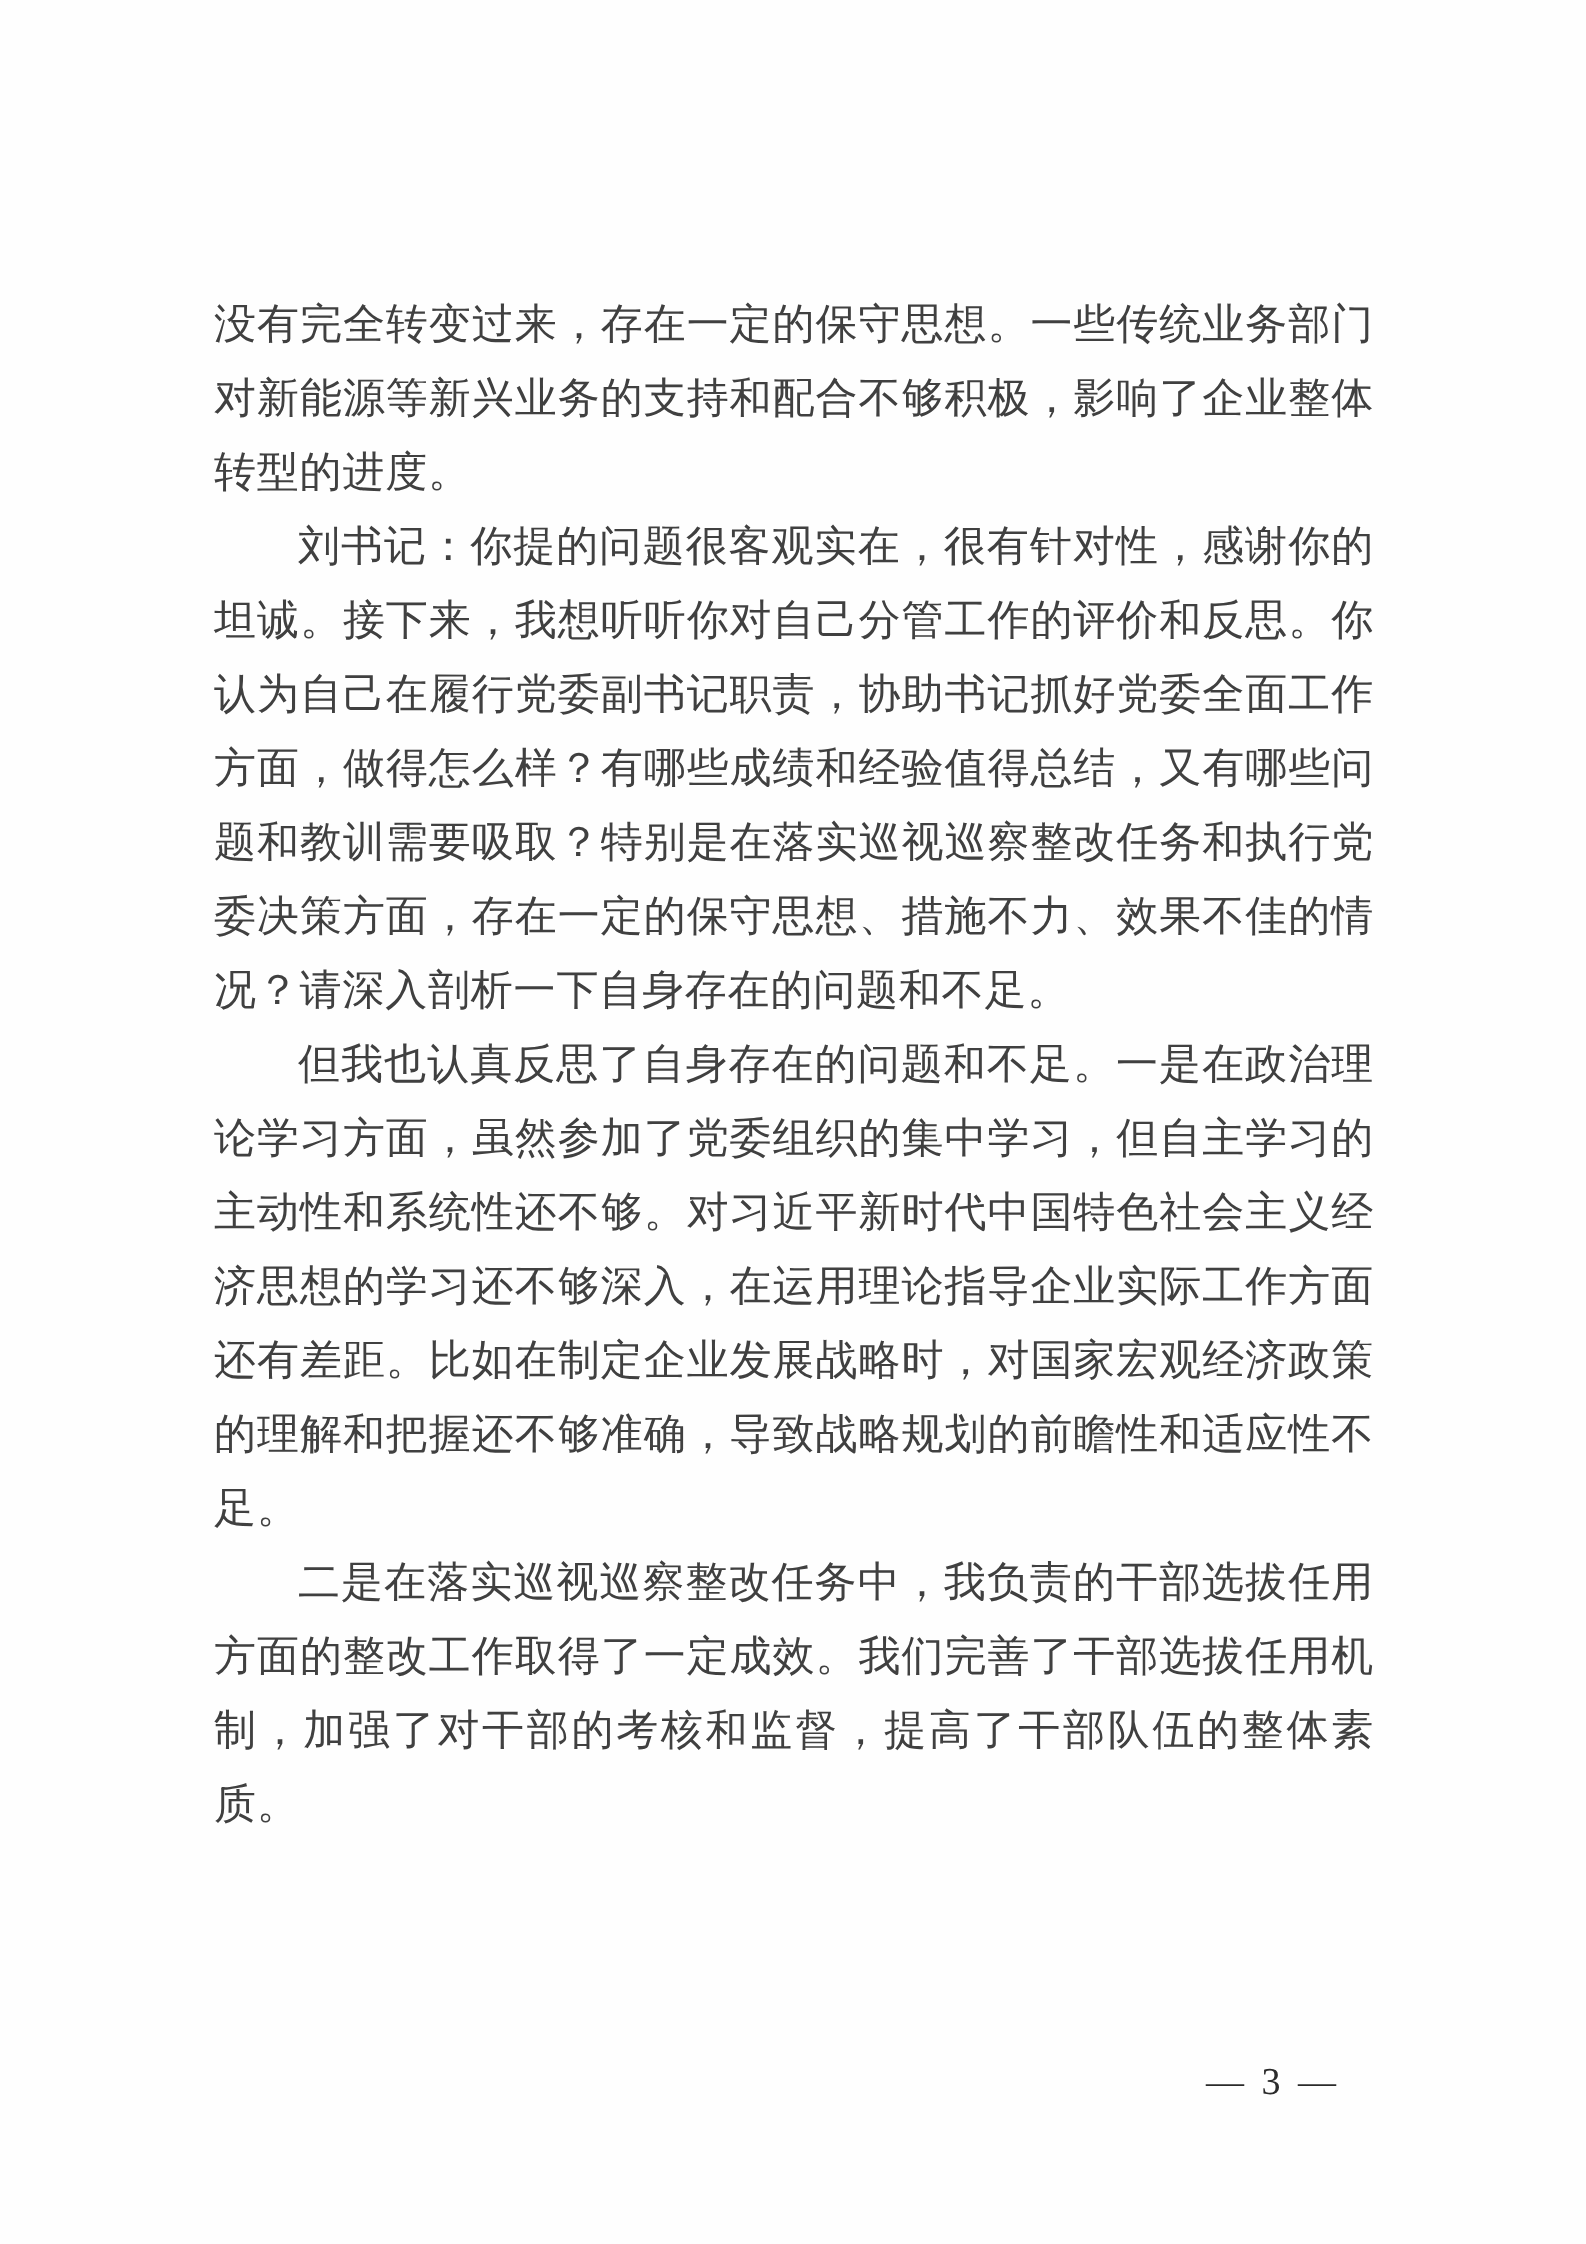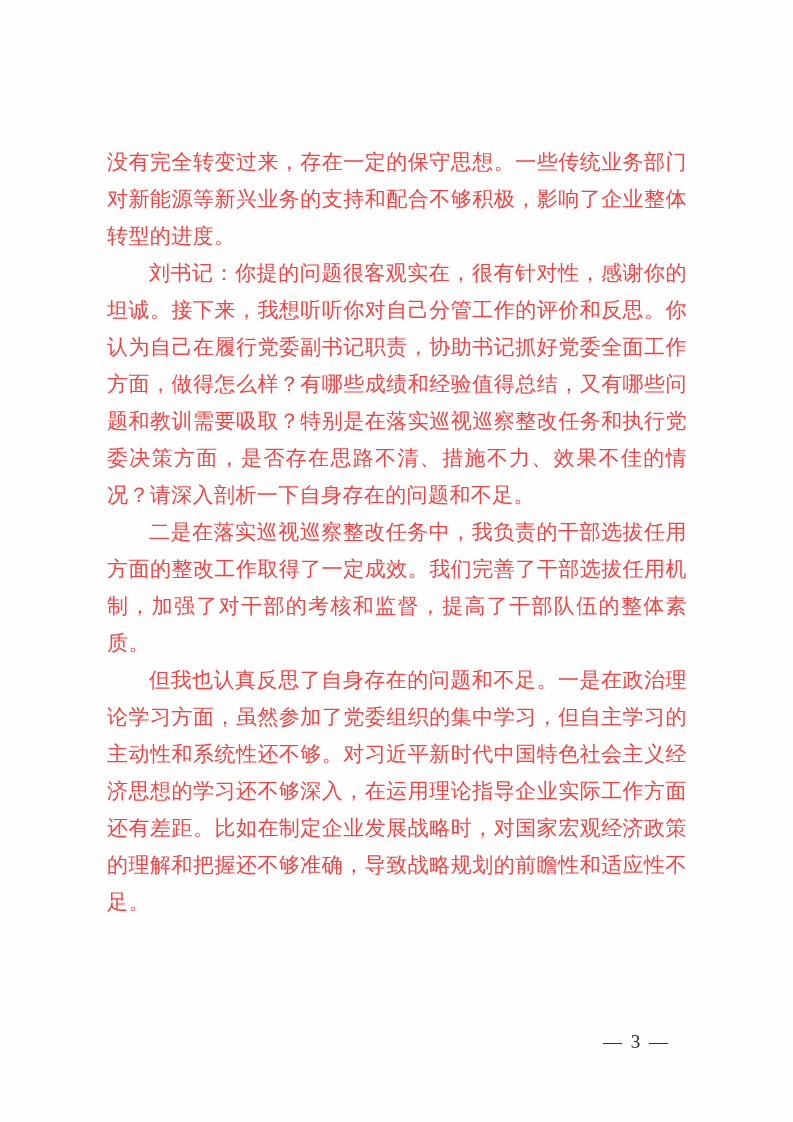--- a/index.html
+++ b/index.html
@@ -20,21 +20,21 @@
     left: 107px;
     top: 144px;
     width: 580px;
   }
   .content p {
     margin: 0;
     padding: 0;
     font-size: 21px;
     line-height: 37px;
     letter-spacing: 0.4px;
-    color: #ef4444;
+    color: #404040;
     text-align: justify;
     text-justify: inter-ideograph;
   }
   .content p.indent {
     text-indent: 2em;
   }
   .footer {
     position: absolute;
     top: 1030px;
     right: 123px;
@@ -44,19 +44,19 @@
     letter-spacing: 2px;
     font-family: "Liberation Serif", "DejaVu Serif", serif;
   }
 </style>
 </head>
 <body>
 
 <div class="page">
   <div class="content">
     <p>没有完全转变过来，存在一定的保守思想。一些传统业务部门对新能源等新兴业务的支持和配合不够积极，影响了企业整体转型的进度。</p>
-    <p class="indent">刘书记：你提的问题很客观实在，很有针对性，感谢你的坦诚。接下来，我想听听你对自己分管工作的评价和反思。你认为自己在履行党委副书记职责，协助书记抓好党委全面工作方面，做得怎么样？有哪些成绩和经验值得总结，又有哪些问题和教训需要吸取？特别是在落实巡视巡察整改任务和执行党委决策方面，是否存在思路不清、措施不力、效果不佳的情况？请深入剖析一下自身存在的问题和不足。</p>
+    <p class="indent">刘书记：你提的问题很客观实在，很有针对性，感谢你的坦诚。接下来，我想听听你对自己分管工作的评价和反思。你认为自己在履行党委副书记职责，协助书记抓好党委全面工作方面，做得怎么样？有哪些成绩和经验值得总结，又有哪些问题和教训需要吸取？特别是在落实巡视巡察整改任务和执行党委决策方面，存在一定的保守思想、措施不力、效果不佳的情况？请深入剖析一下自身存在的问题和不足。</p>
+    <p class="indent">但我也认真反思了自身存在的问题和不足。一是在政治理论学习方面，虽然参加了党委组织的集中学习，但自主学习的主动性和系统性还不够。对习近平新时代中国特色社会主义经济思想的学习还不够深入，在运用理论指导企业实际工作方面还有差距。比如在制定企业发展战略时，对国家宏观经济政策的理解和把握还不够准确，导致战略规划的前瞻性和适应性不足。</p>
     <p class="indent">二是在落实巡视巡察整改任务中，我负责的干部选拔任用方面的整改工作取得了一定成效。我们完善了干部选拔任用机制，加强了对干部的考核和监督，提高了干部队伍的整体素质。</p>
-    <p class="indent">但我也认真反思了自身存在的问题和不足。一是在政治理论学习方面，虽然参加了党委组织的集中学习，但自主学习的主动性和系统性还不够。对习近平新时代中国特色社会主义经济思想的学习还不够深入，在运用理论指导企业实际工作方面还有差距。比如在制定企业发展战略时，对国家宏观经济政策的理解和把握还不够准确，导致战略规划的前瞻性和适应性不足。</p>
   </div>
 
   <div class="footer">— 3 —</div>
 </div>
 
 </body></html>

